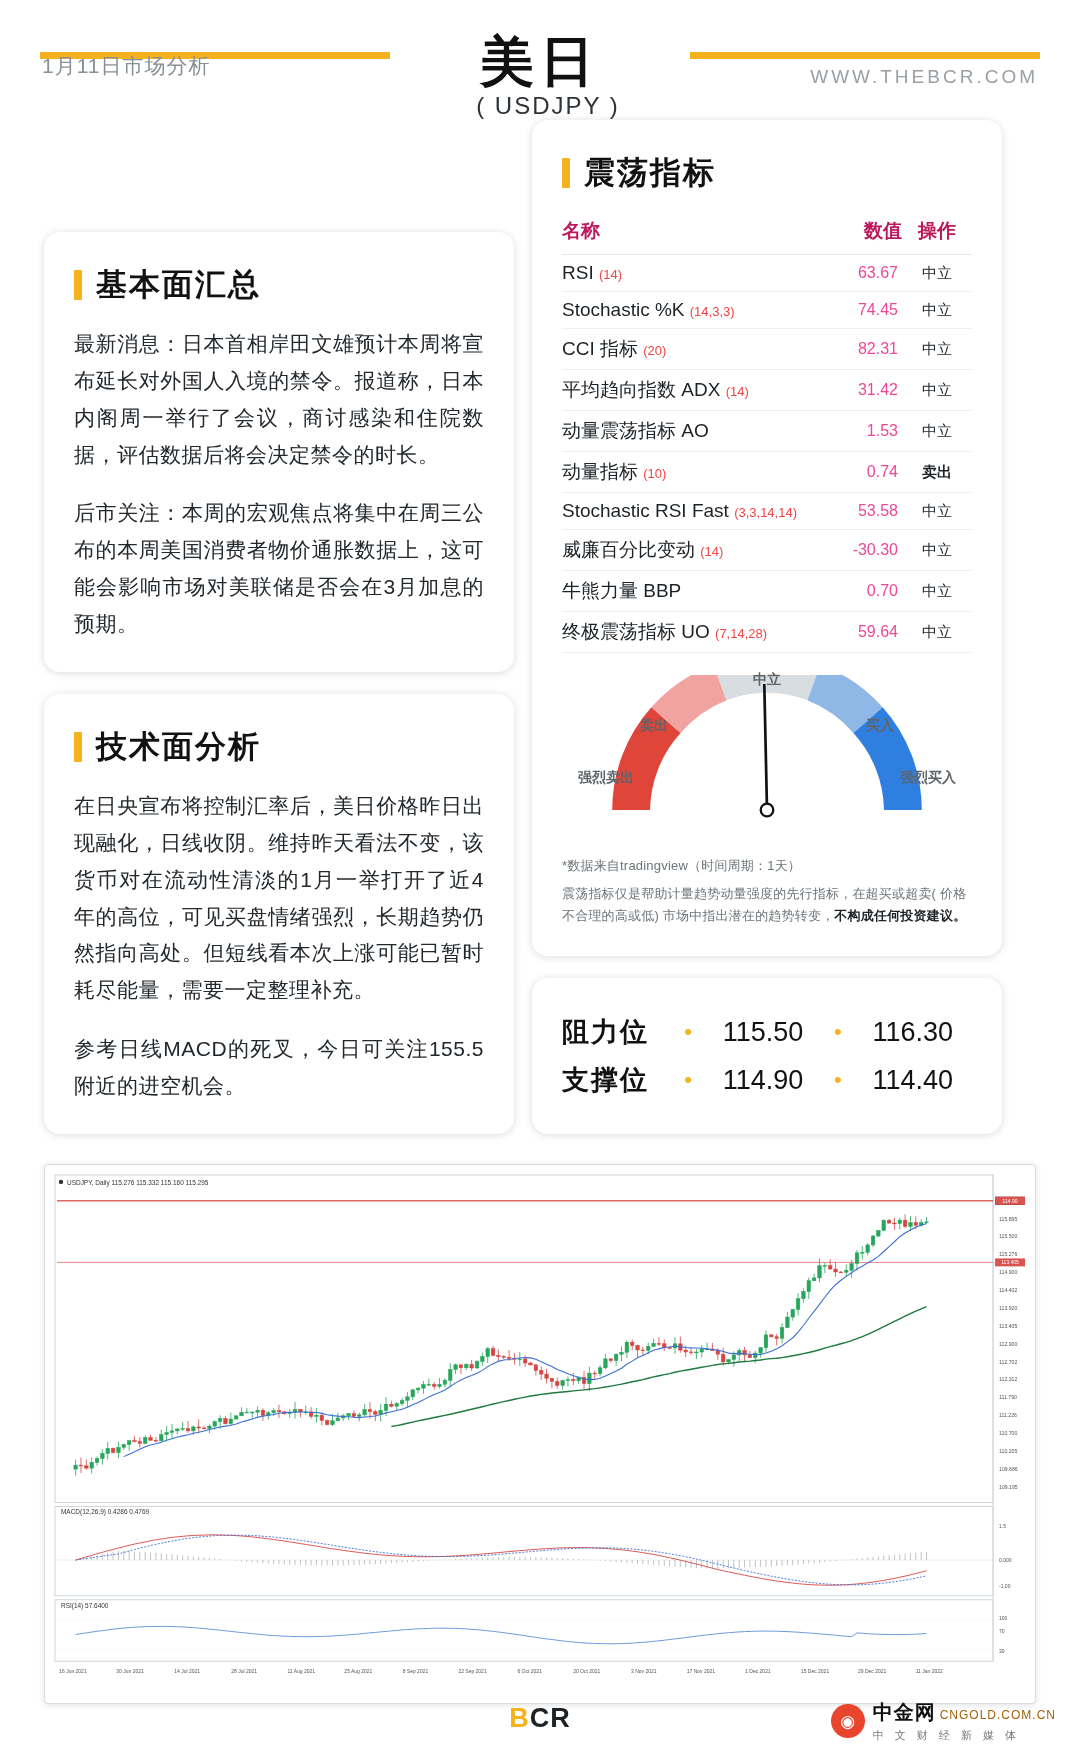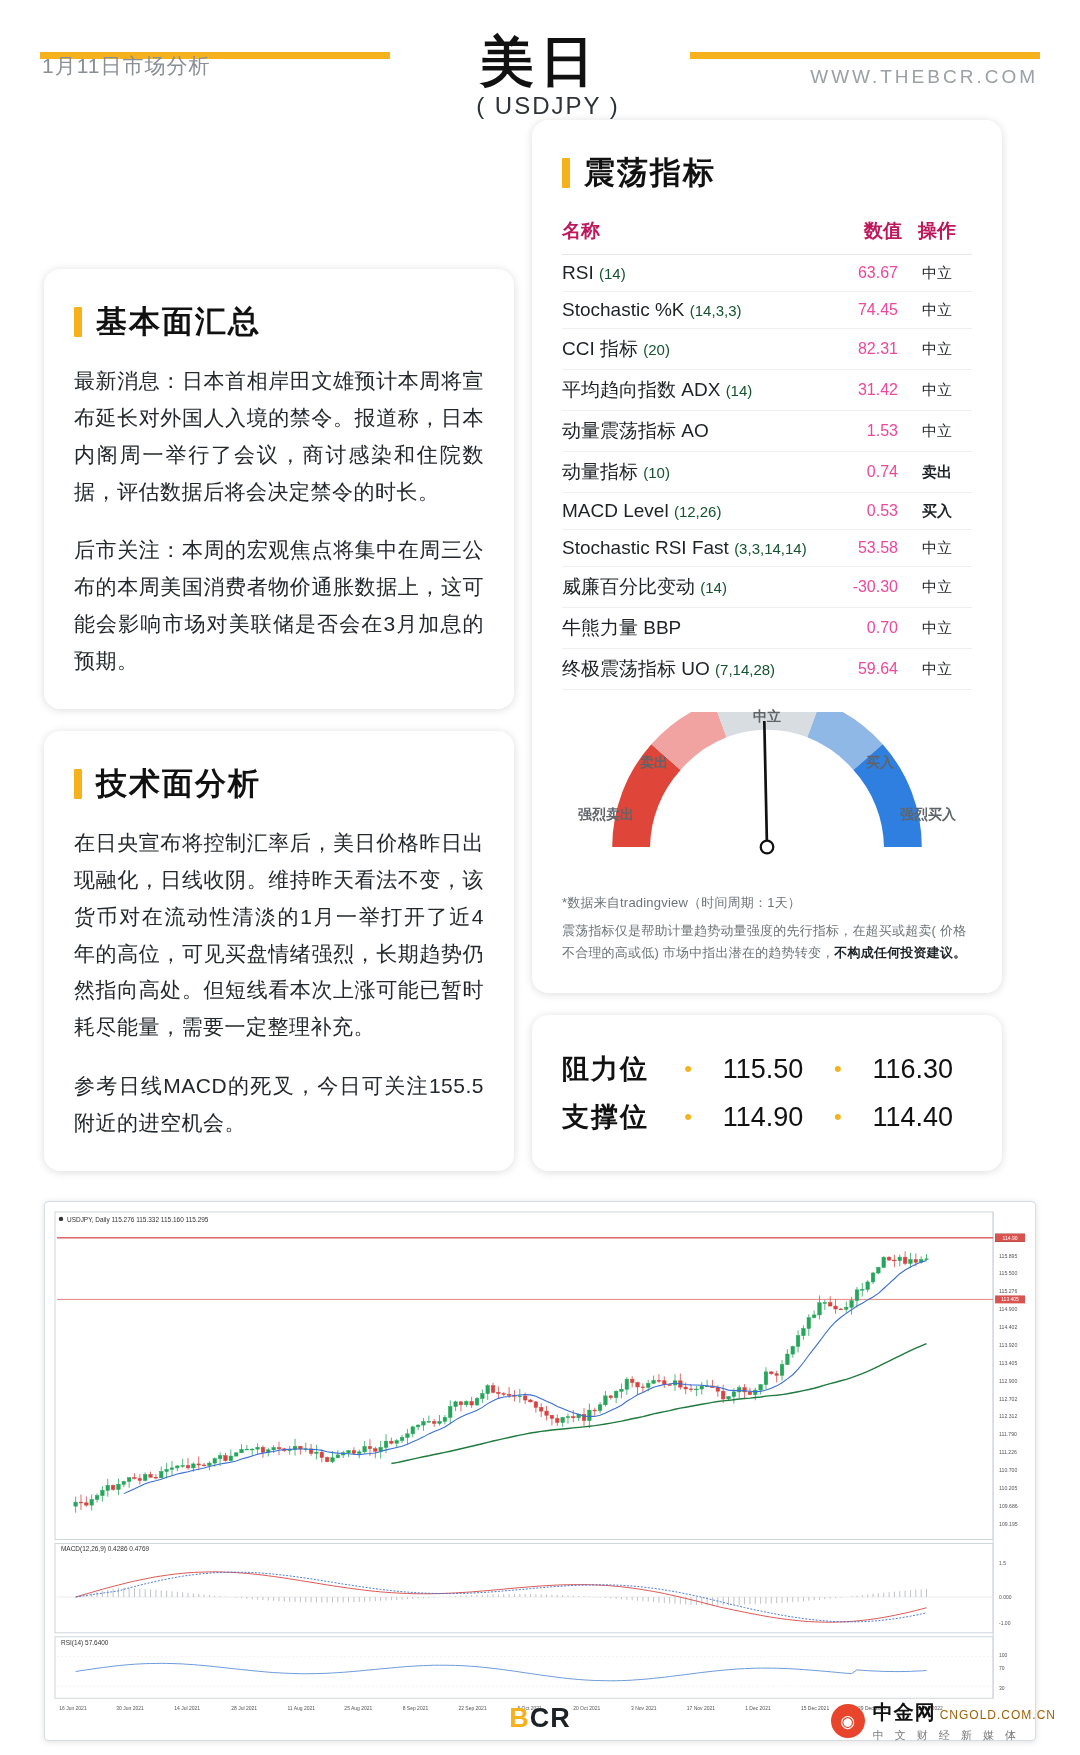--- a/index.html
+++ b/index.html
@@ -109,21 +109,21 @@
     border-bottom:1px solid #e6e6e6;
   }
   .osc-table th.num, .osc-table th.act { text-align:right; }
   .osc-table th.act { width:70px; text-align:center;}
   .osc-table td {
     font-size:19px;
     padding:7px 0;
     border-bottom:1px solid #efefef;
     color:#1d2226;
   }
-  .osc-table td.name span.param { font-size:15px; color:#14532d; }
+  .osc-table td.name span.param { font-size:13px; color:#ef4444; }
   .osc-table td.num { text-align:right; font-size:16px; color:#ec4899; padding-right:4px;}
   .osc-table td.act { text-align:center; font-size:15px; width:70px; }
   .sig-neutral { color:#8b9096; }
   .sig-sell { color:#e03d2f; font-weight:bold; }
   .sig-buy { color:#2f7fe0; font-weight:bold; }
   
   .gauge-wrap {
     position:relative;
     height:180px;
     margin-top:16px;
@@ -301,25 +301,20 @@
             </tr>
             <tr>
               <td class="name">动量震荡指标 AO </td>
               <td class="num">1.53</td>
               <td class="act sig-neutral">中立</td>
             </tr>
             <tr>
               <td class="name">动量指标 <span class="param">(10)</span></td>
               <td class="num">0.74</td>
               <td class="act sig-sell">卖出</td>
-            </tr>
-            <tr>
-              <td class="name">MACD Level <span class="param">(12,26)</span></td>
-              <td class="num">0.53</td>
-              <td class="act sig-buy">买入</td>
             </tr>
             <tr>
               <td class="name">Stochastic RSI Fast <span class="param">(3,3,14,14)</span></td>
               <td class="num">53.58</td>
               <td class="act sig-neutral">中立</td>
             </tr>
             <tr>
               <td class="name">威廉百分比变动 <span class="param">(14)</span></td>
               <td class="num">-30.30</td>
               <td class="act sig-neutral">中立</td>

